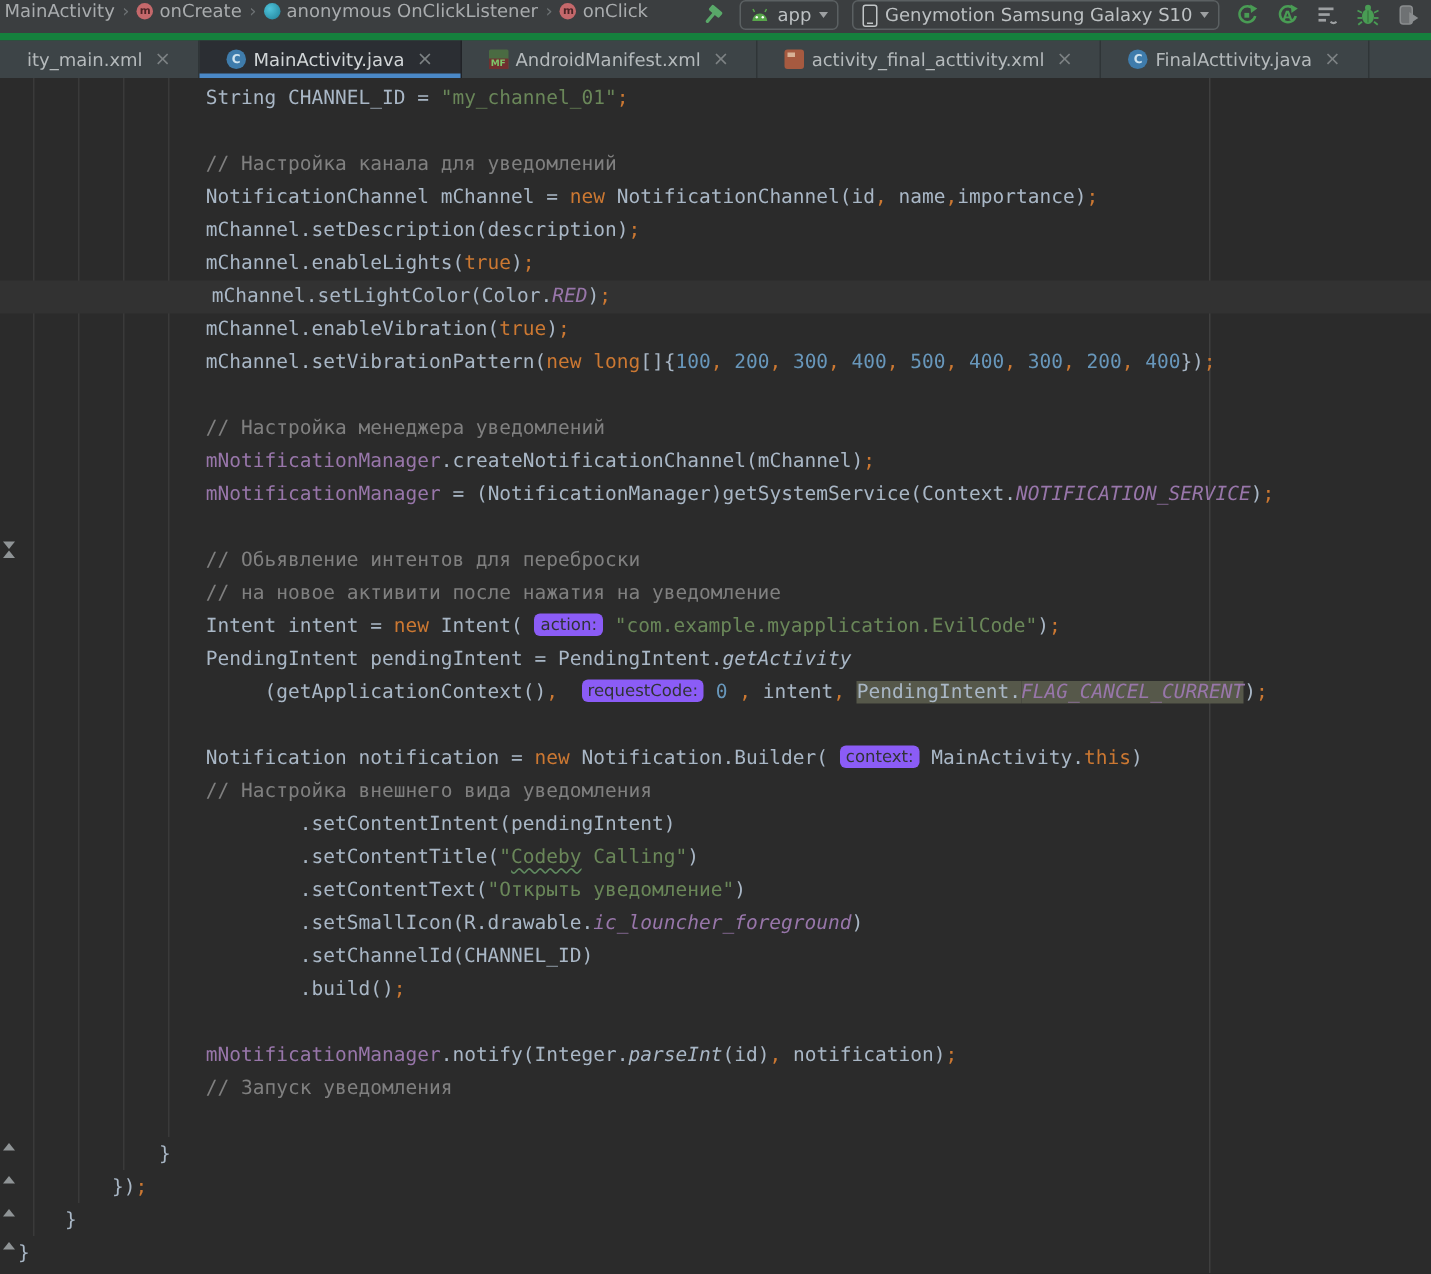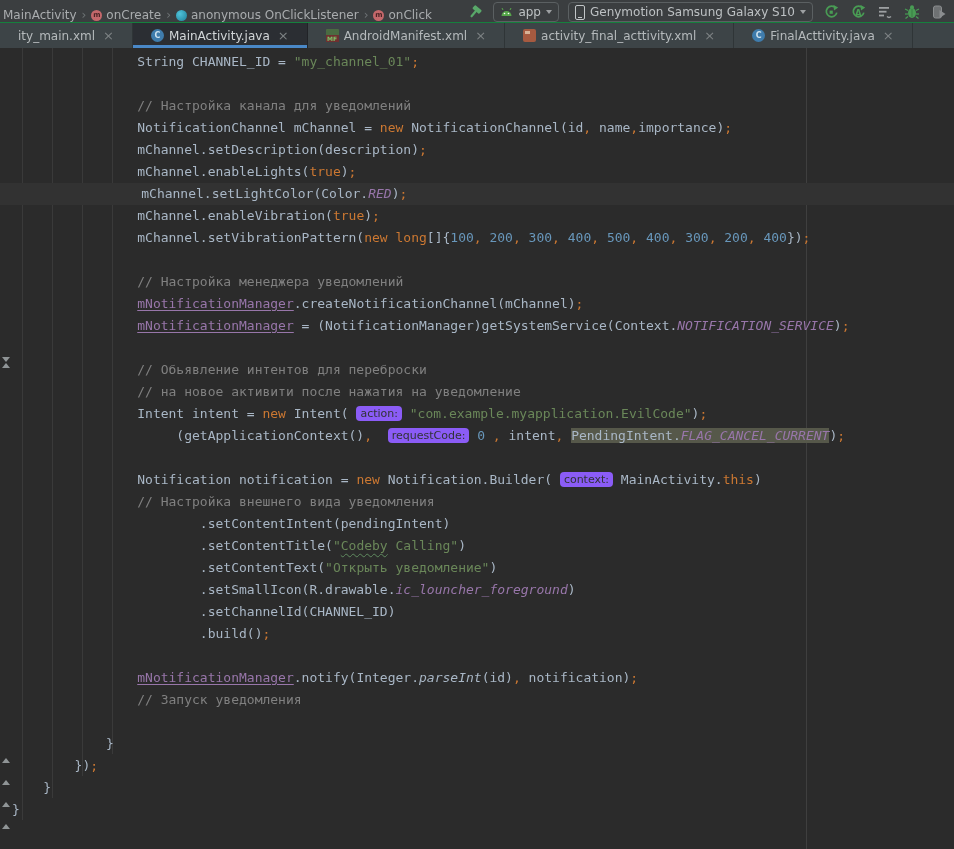--- a/index.html
+++ b/index.html
@@ -1,20 +1,20 @@
 <!DOCTYPE html>
 <html><head>
 <meta charset="utf-8">
 <style>
   html,body{margin:0;padding:0;background:#2B2B2B;}
   body{width:954px;height:849px;overflow:hidden;font-family:"DejaVu Sans",sans-serif;-webkit-font-smoothing:antialiased;}
   .app{width:954px;height:849px;display:flex;flex-direction:column;}
 
   
-  .toolbar{height:22px;background:#3B3E40;display:flex;align-items:flex-end;border-bottom:1px solid #15803d;flex:0 0 22px;}
+  .toolbar{height:22px;background:#3B3E40;display:flex;align-items:flex-start;border-bottom:5px solid #15803d;flex:0 0 22px;}
   .crumbs{flex:1;display:flex;align-items:center;padding-left:3px;white-space:nowrap;overflow:hidden;}
   .crumb{display:flex;align-items:center;gap:4px;color:#A9ACAE;font-size:12px;cursor:default;}
   .crumb-sep{color:#6d7274;font-size:12px;margin:0 5px;}
   .ci{width:11px;height:11px;border-radius:50%;display:inline-flex;align-items:center;justify-content:center;font-size:7px;font-weight:bold;}
   .ci-method{background:#C4686B;color:#4c2426;}
   .ci-anon{background:radial-gradient(circle at 35% 35%, #4fc3da, #1f7f98);color:#0c3946;}
   .tb-right{display:flex;align-items:center;gap:9px;padding-right:6px;}
   .tbtn{background:none;border:none;padding:0;width:18px;height:18px;display:flex;align-items:center;justify-content:center;cursor:pointer;}
   .chip{display:flex;align-items:center;gap:5px;height:18px;border:1px solid #5B6062;border-radius:4px;padding:0 6px;color:#BDC1C3;font-size:12px;cursor:pointer;}
   .dd{width:0;height:0;border-left:3.5px solid transparent;border-right:3.5px solid transparent;border-top:4px solid #9DA0A2;display:inline-block;}
@@ -39,21 +39,21 @@
   .vguide{position:absolute;top:0;width:1px;background:#3A3A3A;}
   .mguide{position:absolute;top:0;bottom:0;width:1px;background:#3F3F3F;left:806px;}
   #code{position:relative;padding:3px 0 0 12px;font-family:"DejaVu Sans Mono",monospace;font-size:13px;line-height:22px;}
   .line{height:22px;white-space:pre;min-width:942px;}
   .line.cur{background:#323232;margin-left:-12px;padding-left:16px;}
   .tk-d{color:#A9B7C6;}
   .tk-k{color:#CC7832;}
   .tk-s{color:#6A8759;}
   .tk-n{color:#6897BB;}
   .tk-c{color:#808080;}
-  .tk-f{color:#9876AA;text-decoration:underline;text-underline-offset:2px;}
+  .tk-f{color:#9876AA;text-underline-offset:2px;}
   .tk-sf{color:#9876AA;font-style:italic;}
   .tk-sm{color:#A9B7C6;font-style:italic;}
   .hl{background:#56584A;}
   .typo{text-decoration:underline wavy #5f8a5f 1px;text-underline-offset:3px;}
   .tk-h{display:inline-block;background:#8b5cf6;color:#303335;border-radius:4px;padding:0 4px;font-family:"DejaVu Sans",sans-serif;font-size:11px;height:15px;line-height:15px;vertical-align:1px;}
   .fold{position:absolute;left:1px;width:9px;display:flex;flex-direction:column;align-items:center;gap:1px;cursor:pointer;}
   .tri-up{width:0;height:0;border-left:4px solid transparent;border-right:4px solid transparent;border-bottom:5px solid #8F9496;}
   .tri-dn{width:0;height:0;border-left:4px solid transparent;border-right:4px solid transparent;border-top:5px solid #8F9496;}
 </style>
 </head>
@@ -213,20 +213,21 @@
         <div class="line"><span class="tk-d">                mChannel.enableVibration(</span><span class="tk-k">true</span><span class="tk-d">)</span><span class="tk-k">;</span></div>
         <div class="line"><span class="tk-d">                mChannel.setVibrationPattern(</span><span class="tk-k">new</span><span class="tk-d"> </span><span class="tk-k">long</span><span class="tk-d">[]{</span><span class="tk-n">100</span><span class="tk-k">,</span><span class="tk-d"> </span><span class="tk-n">200</span><span class="tk-k">,</span><span class="tk-d"> </span><span class="tk-n">300</span><span class="tk-k">,</span><span class="tk-d"> </span><span class="tk-n">400</span><span class="tk-k">,</span><span class="tk-d"> </span><span class="tk-n">500</span><span class="tk-k">,</span><span class="tk-d"> </span><span class="tk-n">400</span><span class="tk-k">,</span><span class="tk-d"> </span><span class="tk-n">300</span><span class="tk-k">,</span><span class="tk-d"> </span><span class="tk-n">200</span><span class="tk-k">,</span><span class="tk-d"> </span><span class="tk-n">400</span><span class="tk-d">})</span><span class="tk-k">;</span></div>
         <div class="line"></div>
         <div class="line"><span class="tk-c">                // Настройка менеджера уведомлений</span></div>
         <div class="line"><span class="tk-d">                </span><span class="tk-f">mNotificationManager</span><span class="tk-d">.createNotificationChannel(mChannel)</span><span class="tk-k">;</span></div>
         <div class="line"><span class="tk-d">                </span><span class="tk-f">mNotificationManager</span><span class="tk-d"> = (NotificationManager)getSystemService(Context.</span><span class="tk-sf">NOTIFICATION_SERVICE</span><span class="tk-d">)</span><span class="tk-k">;</span></div>
         <div class="line"></div>
         <div class="line"><span class="tk-c">                // Обьявление интентов для переброски</span></div>
         <div class="line"><span class="tk-c">                // на новое активити после нажатия на уведомление</span></div>
         <div class="line"><span class="tk-d">                Intent intent = </span><span class="tk-k">new</span><span class="tk-d"> Intent( </span><span class="tk-h">action:</span><span class="tk-d"> </span><span class="tk-s">"com.example.myapplication.EvilCode"</span><span class="tk-d">)</span><span class="tk-k">;</span></div>
+        <div class="line"><span class="tk-d">                PendingIntent pendingIntent = PendingIntent.</span><span class="tk-sm">getActivity</span></div>
         <div class="line"><span class="tk-d">                     (getApplicationContext()</span><span class="tk-k">,</span><span class="tk-d">  </span><span class="tk-h">requestCode:</span><span class="tk-d"> </span><span class="tk-n">0</span><span class="tk-d"> </span><span class="tk-k">,</span><span class="tk-d"> intent</span><span class="tk-k">,</span><span class="tk-d"> </span><span class="tk-d hl">PendingIntent.</span><span class="tk-sf hl">FLAG_CANCEL_CURRENT</span><span class="tk-d">)</span><span class="tk-k">;</span></div>
         <div class="line"></div>
         <div class="line"><span class="tk-d">                Notification notification = </span><span class="tk-k">new</span><span class="tk-d"> Notification.Builder( </span><span class="tk-h">context:</span><span class="tk-d"> MainActivity.</span><span class="tk-k">this</span><span class="tk-d">)</span></div>
         <div class="line"><span class="tk-c">                // Настройка внешнего вида уведомления</span></div>
         <div class="line"><span class="tk-d">                        .setContentIntent(pendingIntent)</span></div>
         <div class="line"><span class="tk-d">                        .setContentTitle(</span><span class="tk-s">"</span><span class="tk-s typo">Codeby</span><span class="tk-s"> Calling"</span><span class="tk-d">)</span></div>
         <div class="line"><span class="tk-d">                        .setContentText(</span><span class="tk-s">"Открыть уведомление"</span><span class="tk-d">)</span></div>
         <div class="line"><span class="tk-d">                        .setSmallIcon(R.drawable.</span><span class="tk-sf">ic_louncher_foreground</span><span class="tk-d">)</span></div>
         <div class="line"><span class="tk-d">                        .setChannelId(CHANNEL_ID)</span></div>
         <div class="line"><span class="tk-d">                        .build()</span><span class="tk-k">;</span></div>

